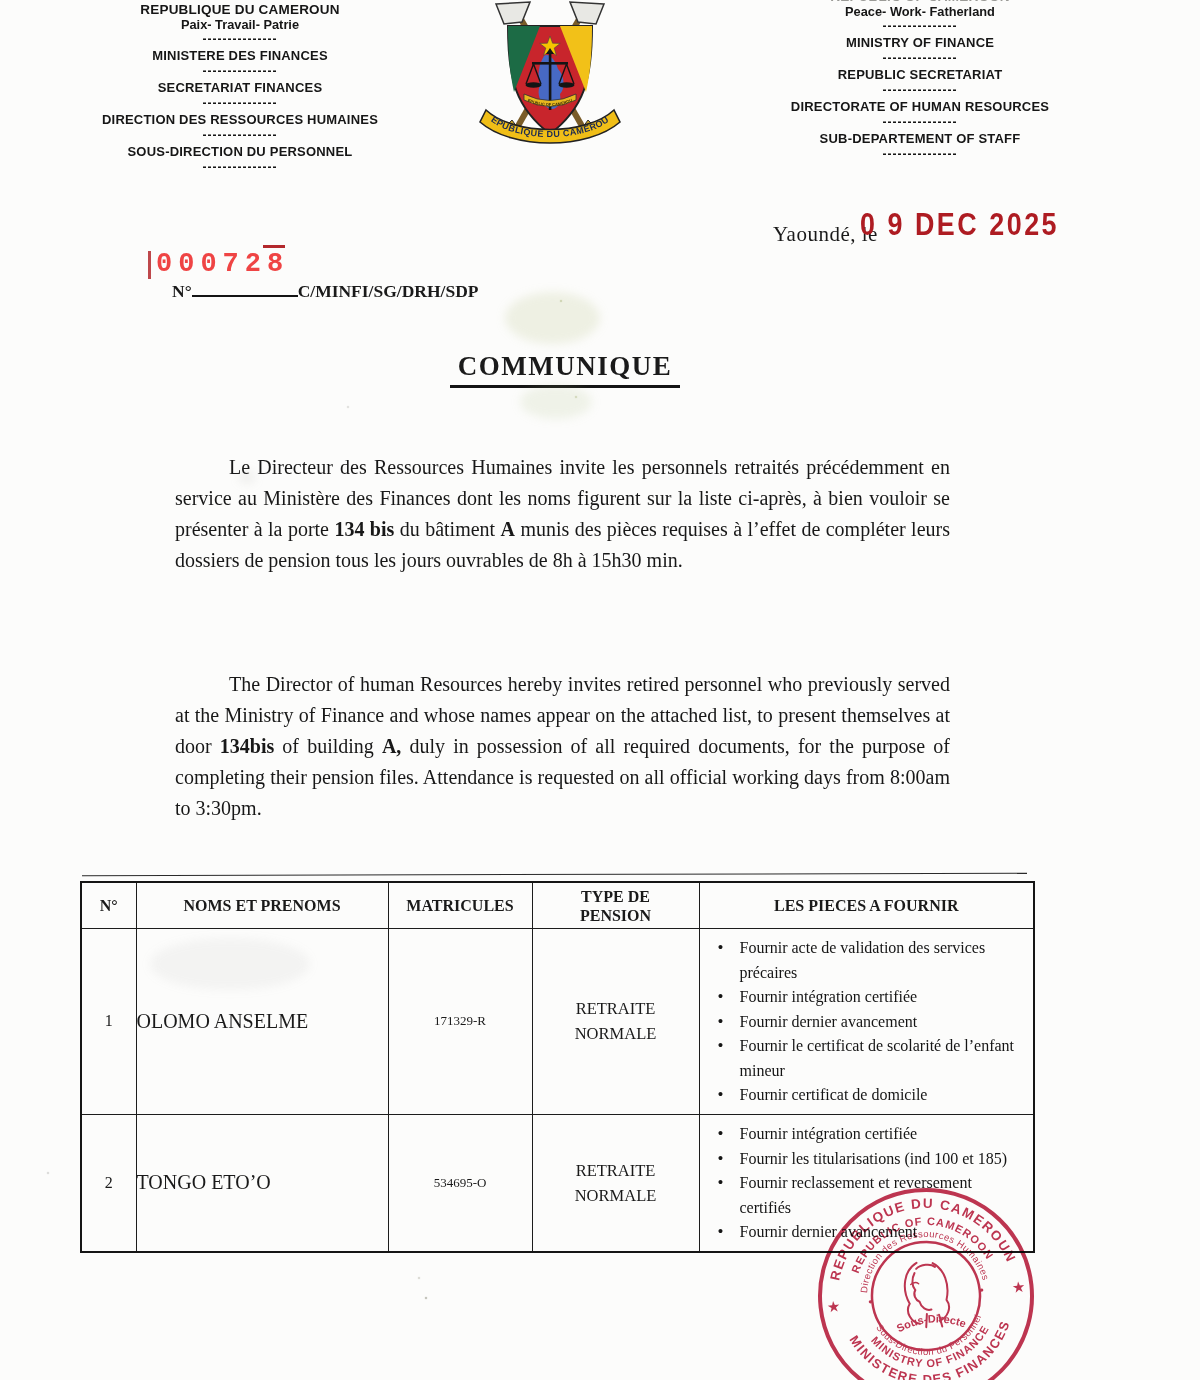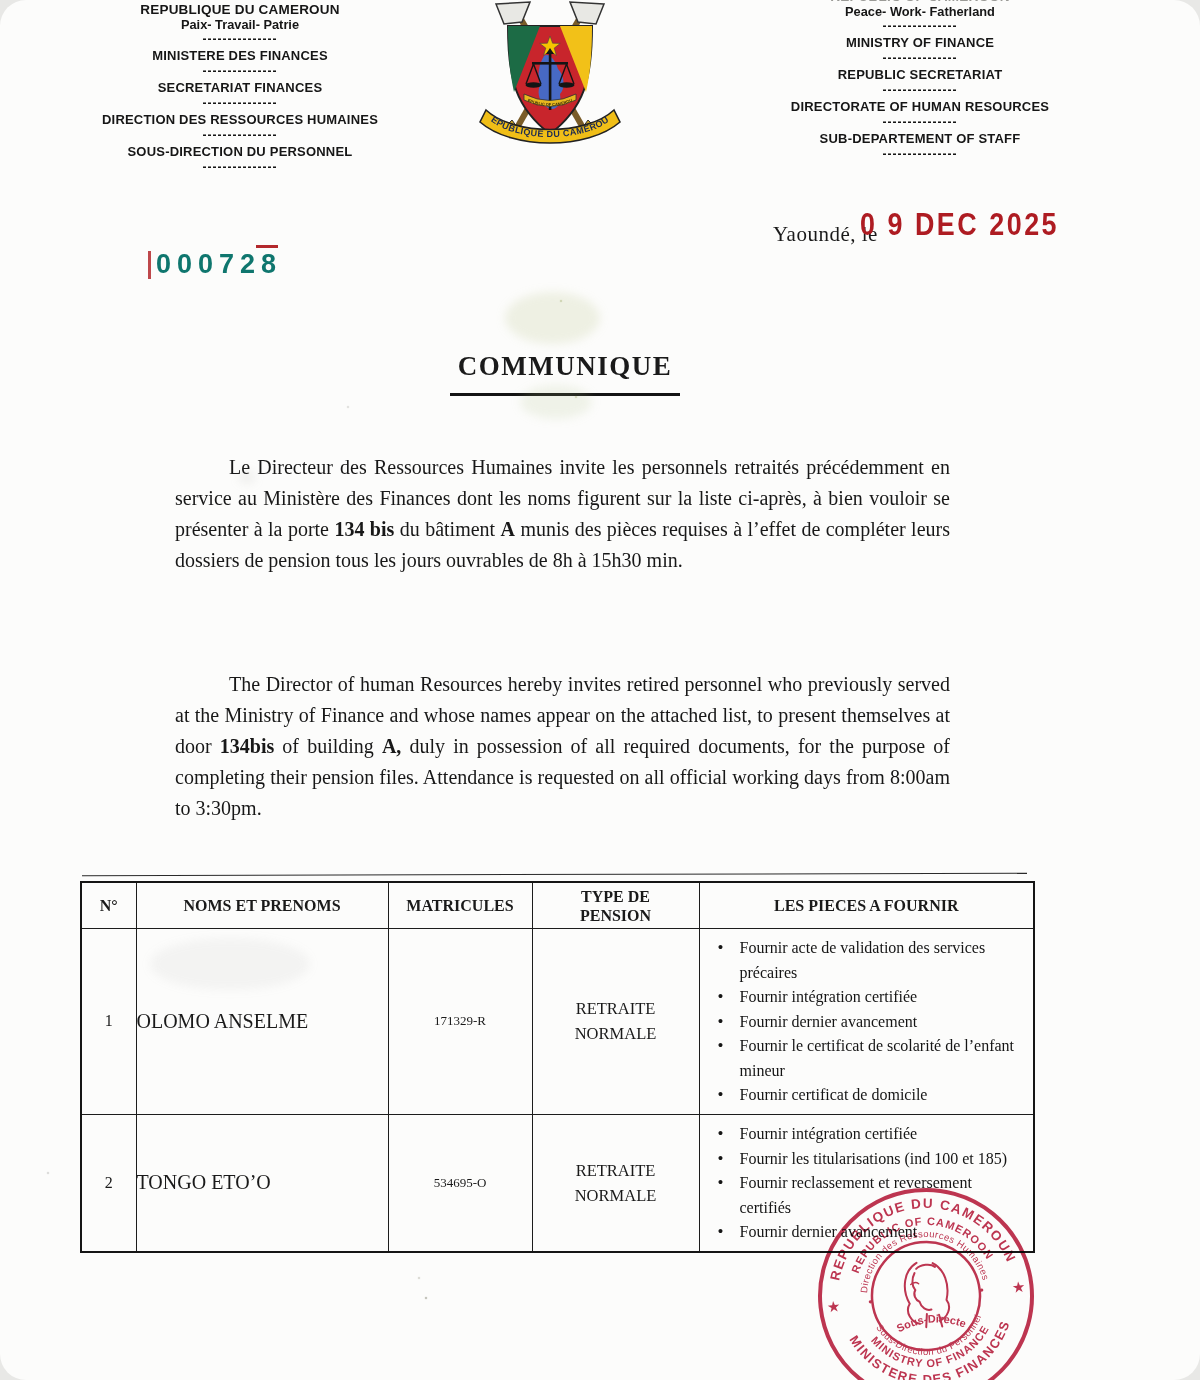--- a/index.html
+++ b/index.html
@@ -1,19 +1,19 @@
 <!DOCTYPE html>
 <html><head>
 <meta charset="utf-8">
 <style>
   html,body{margin:0;padding:0;background:#e8e8e6;}
   .page{
     position:relative;width:1200px;height:1380px;margin:0 auto;
     background:#fcfcfb;overflow:hidden;
-    font-family:"Liberation Serif", serif;color:#1a1a1a;border-radius:26px;
+    font-family:"Liberation Serif", serif;color:#1a1a1a;
   }
   
   .lh-block{position:absolute;text-align:center;font-family:"Liberation Sans", sans-serif;font-weight:700;color:#161616;}
   .lh-left{left:82px;top:2px;width:316px;}
   .lh-right{left:768px;top:-11px;width:304px;}
   .lh-line1{font-size:13.5px;letter-spacing:.2px;line-height:15px;}
   .lh-line1.cut{color:#9a9a96;}
   .lh-line2{font-size:12.8px;line-height:15px;}
   .lh-sep{font-size:12px;line-height:14px;letter-spacing:1px;}
   .lh-item{font-size:13px;line-height:16px;margin-top:2px;letter-spacing:.2px;}
@@ -23,34 +23,34 @@
   .place{position:absolute;left:773px;top:222px;font-size:21px;letter-spacing:.5px;}
   .date-stamp{
     position:absolute;left:860px;top:206px;
     font-family:"Liberation Sans", sans-serif;font-weight:700;font-size:32px;
     color:#ae1c22;letter-spacing:3px;transform:scaleX(.84);transform-origin:left top;
     white-space:nowrap;
   }
   
   .ref-num{
     position:absolute;left:156px;top:249px;
-    font-family:Liberation Sans, sans-serif;font-weight:700;font-size:27px;
-    color:#0f766e;letter-spacing:6px;white-space:nowrap;
+    font-family:Liberation Mono, monospace;font-weight:700;font-size:27px;
+    color:#ef4444;letter-spacing:6px;white-space:nowrap;
   }
   .ref-tick{position:absolute;left:-8px;top:2px;width:3px;height:28px;background:#b3282c;opacity:.85;}
   .ref-overline{position:absolute;right:4px;top:-4px;width:22px;height:3px;background:#b3282c;}
   .ref-line{position:absolute;left:172px;top:280px;font-weight:700;font-size:17.5px;white-space:nowrap;}
   .ref-underline{display:inline-block;width:106px;height:15px;border-bottom:2.2px solid #141414;}
   
   .doc-title{
     position:absolute;left:0;top:351px;width:1130px;text-align:center;
   }
   .doc-title span{
     display:inline-block;font-weight:700;font-size:27px;letter-spacing:1.5px;
-    border-bottom:3px solid #141414;padding:0 8px 11px 8px;
+    border-bottom:3px solid #141414;padding:0 8px 3px 8px;
   }
   
   .para{
     position:absolute;left:175px;width:775px;
     font-size:20px;line-height:31px;text-align:justify;text-indent:54px;
     color:#181818;
   }
   .para-fr{top:432px;}
   .para-en{top:621px;margin-top:48px;}
   
@@ -166,20 +166,23 @@
     </svg>
   </div>
 
   <div class="place">Yaoundé,  le</div>
   <div class="date-stamp">0 9 DEC 2025</div>
 
   <div class="ref-num">
     <span class="ref-tick"></span>
     <span>000728</span>
     <span class="ref-overline"></span>
+  </div>
+  <div class="ref-line">
+    <span>N°</span><span class="ref-underline"></span><span>C/MINFI/SG/DRH/SDP</span>
   </div>
 
   <div class="doc-title">
     <span>COMMUNIQUE</span>
   </div>
 
   <p class="para para-fr"><span>Le Directeur des Ressources Humaines invite les personnels retraités précédemment en service au Ministère des Finances dont les noms figurent sur la liste ci-après, à bien vouloir se présenter à la porte </span><b>134 bis</b><span> du bâtiment </span><b>A</b><span> munis des pièces requises à l’effet de compléter leurs dossiers de pension tous les jours ouvrables de 8h à 15h30 min.</span></p>
 
   <p class="para para-en"><span>The Director of human Resources hereby invites retired personnel who previously served at the Ministry of Finance and whose names appear on the attached list, to present themselves at door </span><b>134bis</b><span> of building </span><b>A,</b><span> duly in possession of all required documents, for the purpose of completing their pension files. Attendance is requested on all official working days from 8:00am to 3:30pm.</span></p>
 

